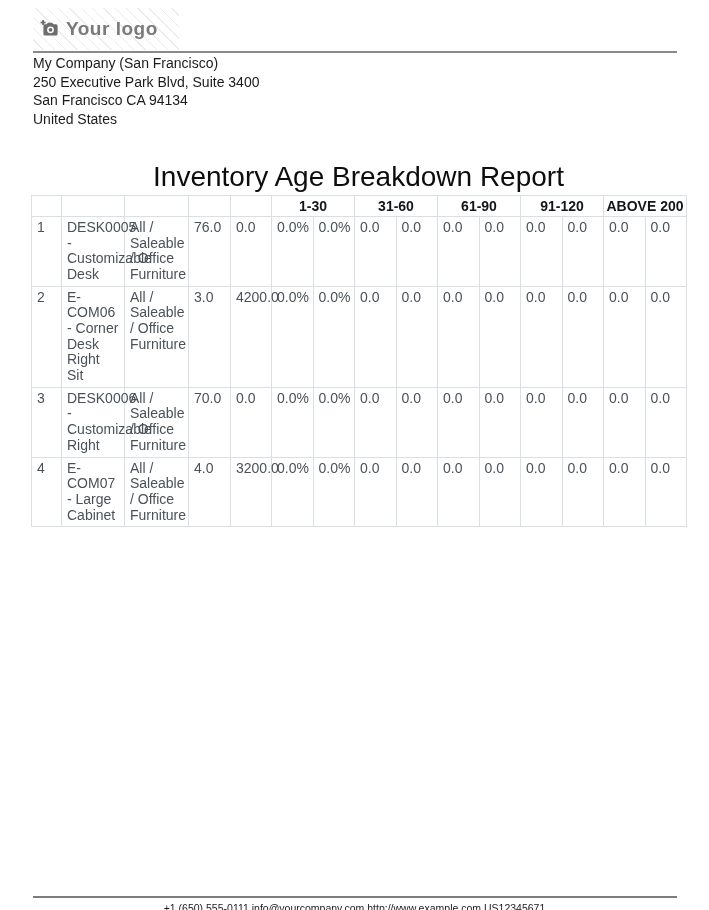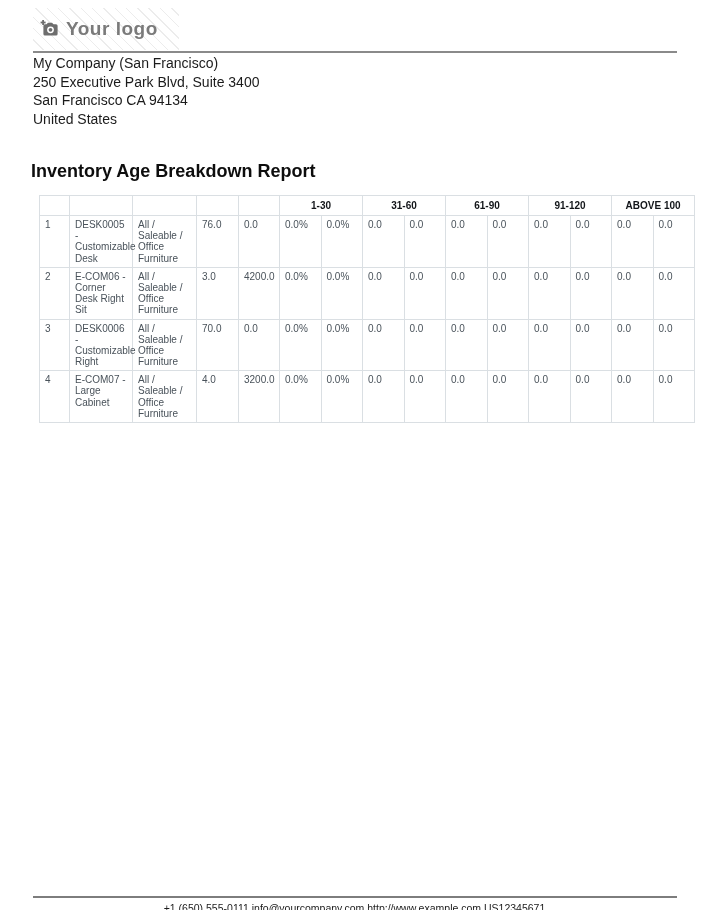--- a/index.html
+++ b/index.html
@@ -14,29 +14,29 @@
     background:repeating-linear-gradient(45deg,#ffffff 0 7px,#ececec 7px 8px);
     display:flex; align-items:center; padding-left:7px; box-sizing:border-box;
   }
   .logo-label { font-size:19px; font-weight:bold; color:#7a7a7a; margin-left:7px; letter-spacing:.5px; }
 
   .top-rule { position:absolute; left:33px; top:51px; width:644px; border-top:2px solid #8a8a8a; }
 
   .address { position:absolute; left:33px; top:54px; font-size:14px; color:#1b1b1b; line-height:18.5px; }
 
   .report-title {
-    position:absolute; left:31px; top:161px; width:655px; text-align:left;
-    font-size:18px; font-weight:700; color:#0d0d0d;
+    position:absolute; left:31px; top:161px; width:655px; text-align:center;
+    font-size:28px; font-weight:400; color:#0d0d0d;
   }
 
   
   table.report-table {
-    position:absolute; left:39px; top:195px; width:655px;
+    position:absolute; left:31px; top:195px; width:655px;
     border-collapse:collapse; table-layout:fixed;
-    font-size:10px; color:#49525a;
+    font-size:14px; color:#49525a;
   }
   .report-table th, .report-table td { border:1px solid #dadfe3; box-sizing:border-box; }
   .report-table thead th {
     color:#121519; font-weight:bold; text-align:center; vertical-align:middle;
     padding:2px 1px; line-height:1.15;
   }
   .report-table thead tr.group-row { height:20px; }
   .report-table thead tr.sub-row { height:25px; }
   .report-table thead tr.sub-row th { border-bottom:2px solid #222222; }
   .report-table tbody tr { height:48px; }
@@ -103,21 +103,21 @@
         <tr class="group-row">
           <th></th>
           <th></th>
           <th></th>
           <th></th>
           <th></th>
           <th colspan="2">1-30</th>
           <th colspan="2">31-60</th>
           <th colspan="2">61-90</th>
           <th colspan="2">91-120</th>
-          <th colspan="2">ABOVE 100</th>
+          <th colspan="2">ABOVE 200</th>
         </tr>
       </thead>
     <tbody>
         <tr>
           <td>1</td>
           <td>DESK0005 - Customizable Desk</td>
           <td>All / Saleable / Office Furniture</td>
           <td>76.0</td>
           <td>0.0</td>
           <td>0.0%</td>

